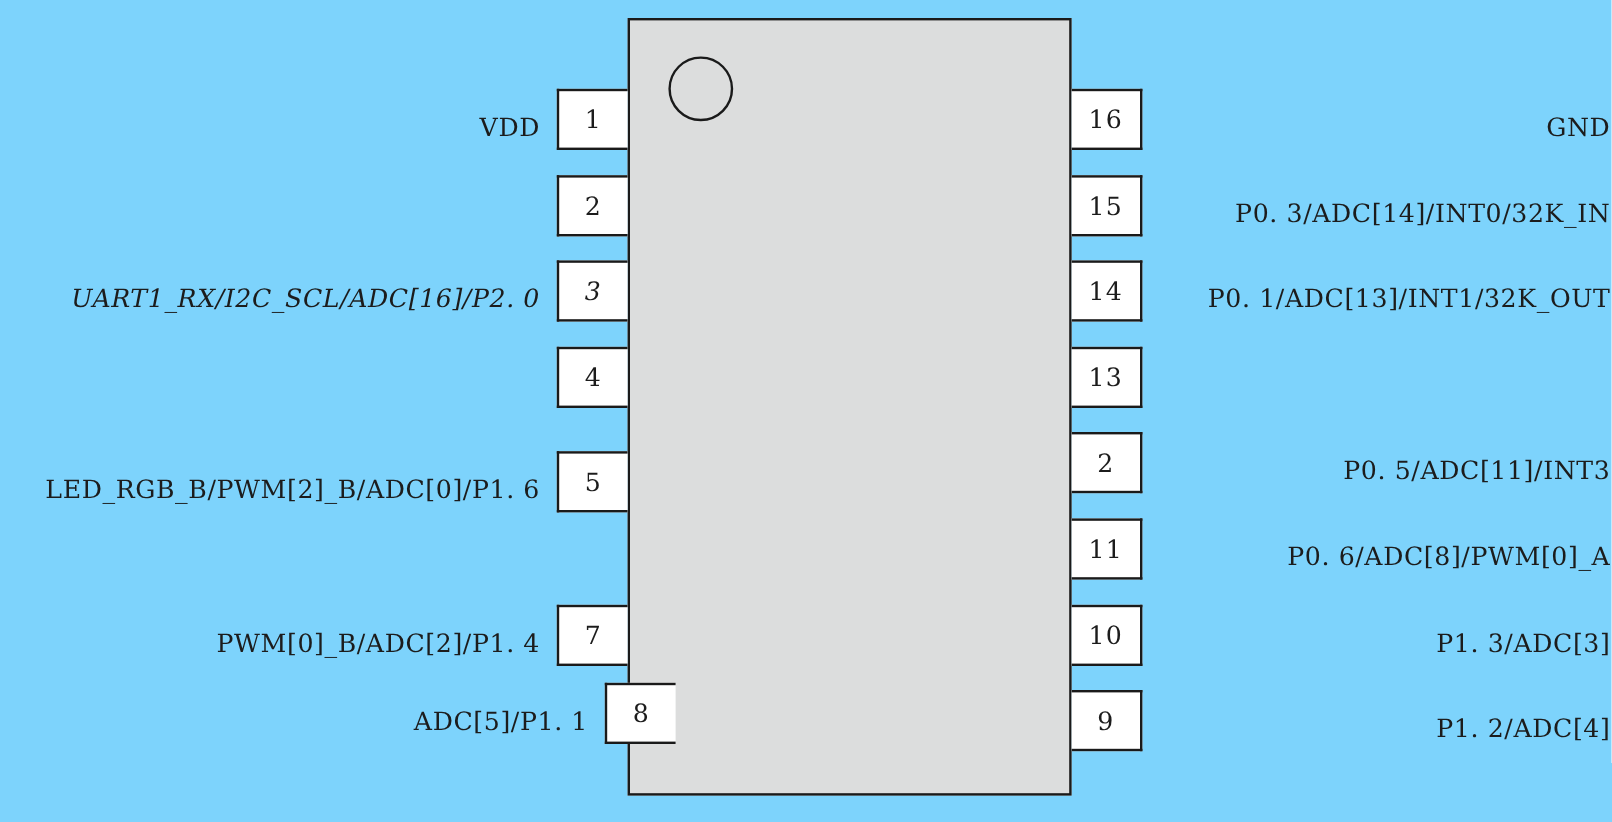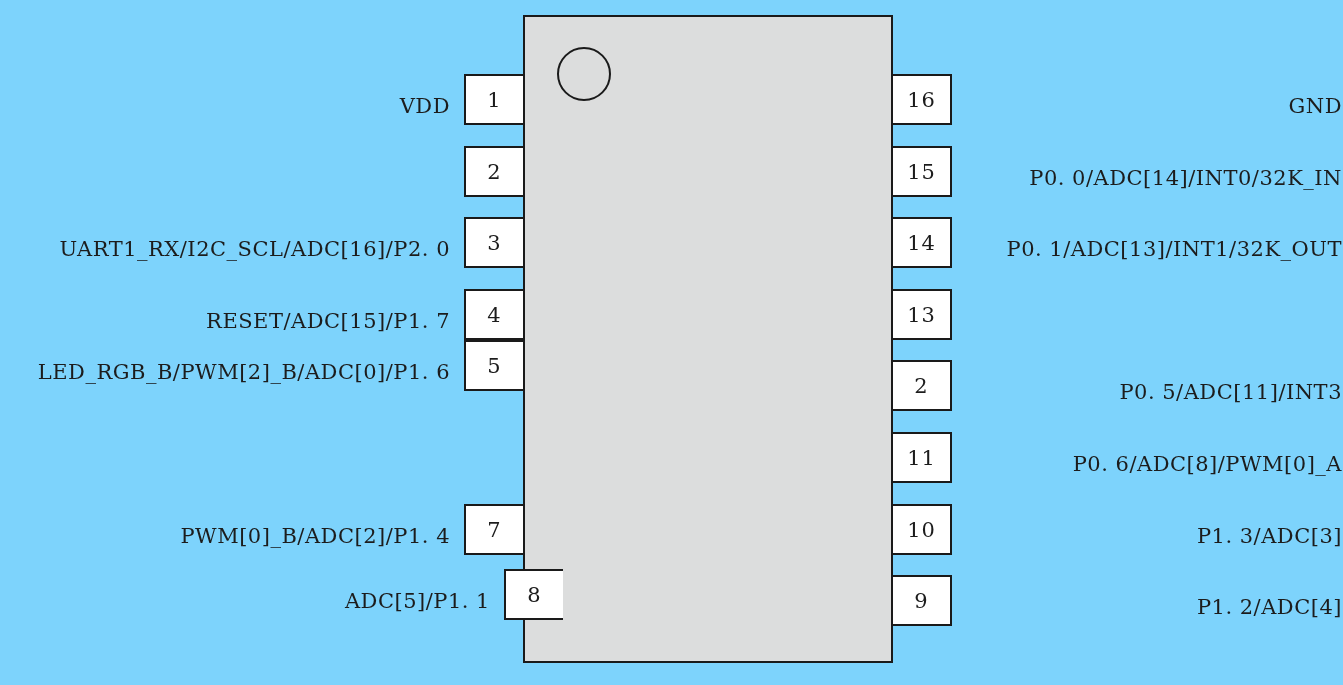--- a/index.html
+++ b/index.html
@@ -107,33 +107,32 @@
     <div class="pin-label left">VDD</div>
     <div class="pin-box left">
       <span class="pin-number">1</span>
     </div>
   </div>
       <div class="pin-row" style="top: 146px;">
     <div class="pin-box left">
       <span class="pin-number">2</span>
     </div>
   </div>
-      <div class="pin-row" style="top: 217px;">
+      <div class="pin-row" style="top: 217px; font-style: italic;">
     <div class="pin-label left">UART1_RX/I2C_SCL/ADC[16]/P2. 0</div>
     <div class="pin-box left">
       <span class="pin-number">3</span>
     </div>
   </div>
       <div class="pin-row" style="top: 289px;">
-    <div class="pin-label left">RESET/ADC[15]/P1. 7</div>
     <div class="pin-box left">
       <span class="pin-number">4</span>
     </div>
   </div>
-      <div class="pin-row" style="top: 340px;">
+      <div class="pin-row" style="top: 376px;">
     <div class="pin-label left">LED_RGB_B/PWM[2]_B/ADC[0]/P1. 6</div>
     <div class="pin-box left">
       <span class="pin-number">5</span>
     </div>
   </div>
       <div class="pin-row" style="top: 504px;">
     <div class="pin-label left">PWM[0]_B/ADC[2]/P1. 4</div>
     <div class="pin-box left">
       <span class="pin-number">7</span>
     </div>
@@ -144,21 +143,21 @@
       <span class="pin-number">8</span>
     </div>
   </div>
       <div class="pin-row" style="top: 74px;">
     <div class="pin-label right">GND</div>
     <div class="pin-box right">
       <span class="pin-number">16</span>
     </div>
   </div>
       <div class="pin-row" style="top: 146px;">
-    <div class="pin-label right">P0. 0/ADC[14]/INT0/32K_IN</div>
+    <div class="pin-label right">P0. 3/ADC[14]/INT0/32K_IN</div>
     <div class="pin-box right">
       <span class="pin-number">15</span>
     </div>
   </div>
       <div class="pin-row" style="top: 217px;">
     <div class="pin-label right">P0. 1/ADC[13]/INT1/32K_OUT</div>
     <div class="pin-box right">
       <span class="pin-number">14</span>
     </div>
   </div>

